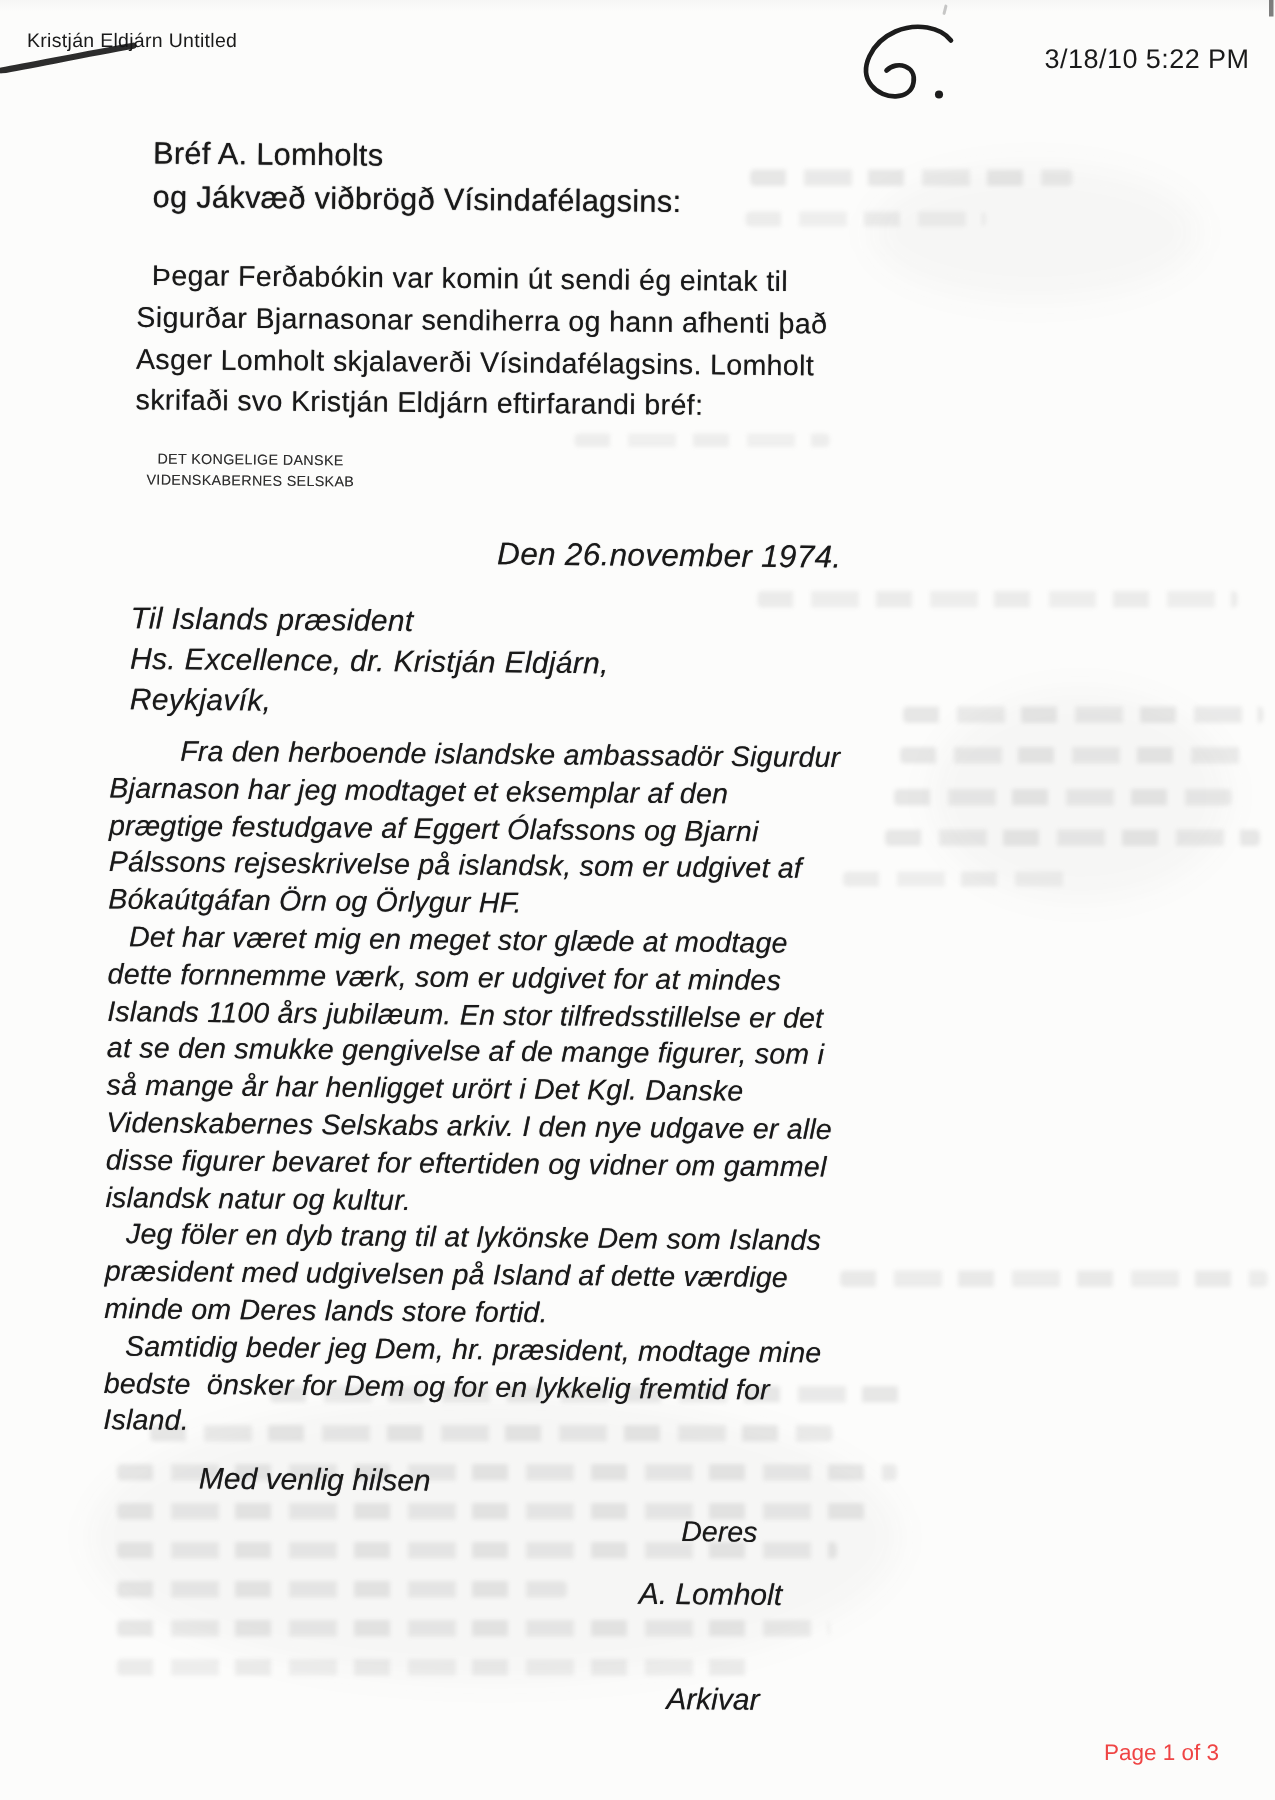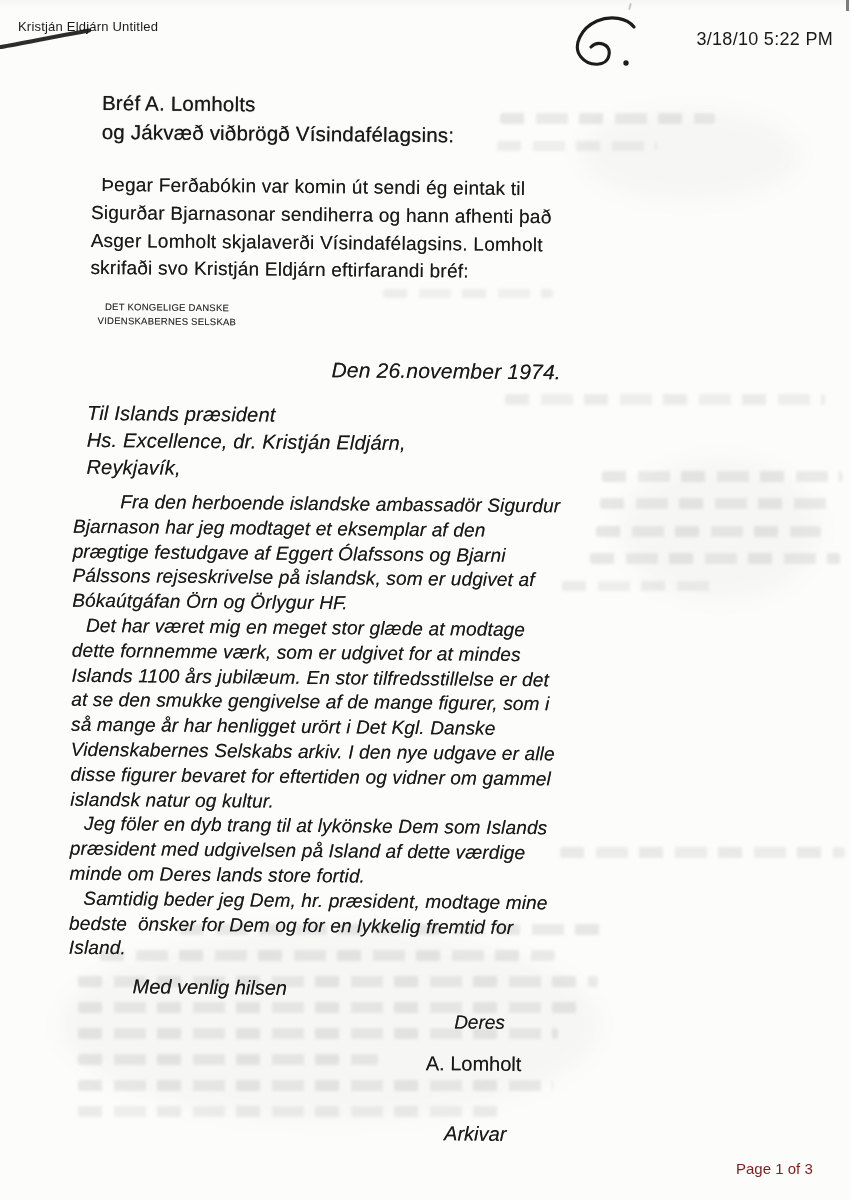--- a/index.html
+++ b/index.html
@@ -12,21 +12,21 @@
   #page{position:absolute;inset:0;width:850px;height:1200px;}
 
   
   .print-header-title{
     position:absolute;left:18px;top:19px;font-size:13px;letter-spacing:.2px;color:#1a1a1a;
   }
   .print-timestamp{
     position:absolute;top:29px;right:17px;font-size:18px;color:#1a1a1a;letter-spacing:.3px;
   }
   .print-footer{
-    position:absolute;left:736px;top:1160px;font-size:15px;color:#7f1d1d;text-align:center;
+    position:absolute;left:736px;top:1160px;font-size:15px;color:#ef4444;text-align:center;
   }
   .pen-underline{position:absolute;left:0;top:27px;width:92px;height:22px;}
   .handwritten-six{position:absolute;left:570px;top:15px;width:72px;height:54px;}
   .apostrophe-artifact{
     position:absolute;left:629px;top:3px;width:2px;height:7px;background:#9a9a9a;
     transform:rotate(14deg);opacity:.55;border-radius:1px;
   }
   .edge-tick{position:absolute;right:1px;top:0;width:3px;height:11px;background:#3a3a3a;opacity:.65;}
 
   
@@ -58,21 +58,21 @@
     position:absolute;left:91px;top:399px;font-size:20px;font-style:italic;line-height:27px;letter-spacing:.2px;
   }
   .letter-body{
     position:absolute;left:78px;top:489px;font-size:19px;font-style:italic;line-height:24.8px;letter-spacing:.15px;
   }
   .letter-body .para .line:first-child{text-indent:14px;}
   .letter-body .para:first-child .line:first-child{text-indent:47px;}
 
   .closing-salutation{position:absolute;left:142px;top:974px;font-size:20px;font-style:italic;}
   .valediction{position:absolute;left:452px;top:1007px;font-size:19px;font-style:italic;margin-left:12px;}
-  .signature-name{position:absolute;left:436px;top:1048px;font-size:20px;}
+  .signature-name{position:absolute;left:436px;top:1048px;font-size:20px;font-style:italic;}
   .signature-title{position:absolute;left:455px;top:1073px;font-size:20px;font-style:italic;margin-top:45px;}
 
   
   .smudge{
     position:absolute;border-radius:3px;opacity:.5;filter:blur(1.4px);
     background:repeating-linear-gradient(90deg,
       rgba(148,148,148,.40) 0px, rgba(148,148,148,.40) 24px,
       rgba(148,148,148,0) 24px, rgba(148,148,148,0) 36px,
       rgba(148,148,148,.34) 36px, rgba(148,148,148,.34) 68px,
       rgba(148,148,148,0) 68px, rgba(148,148,148,0) 79px);

